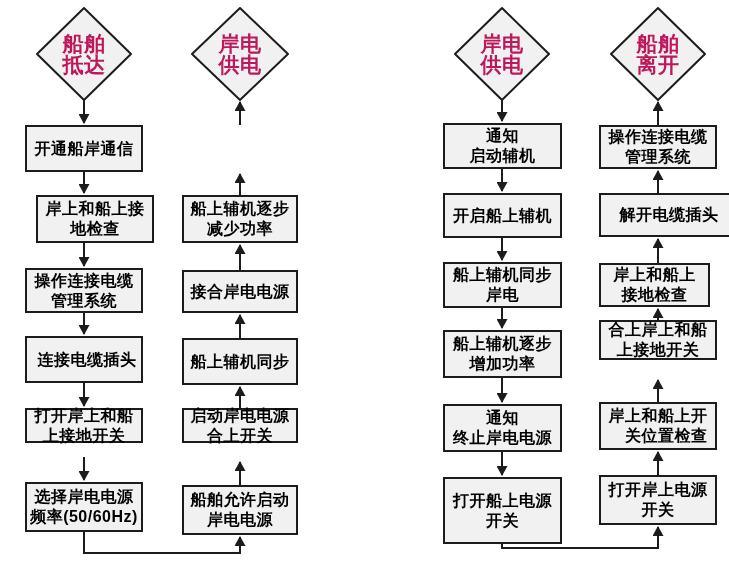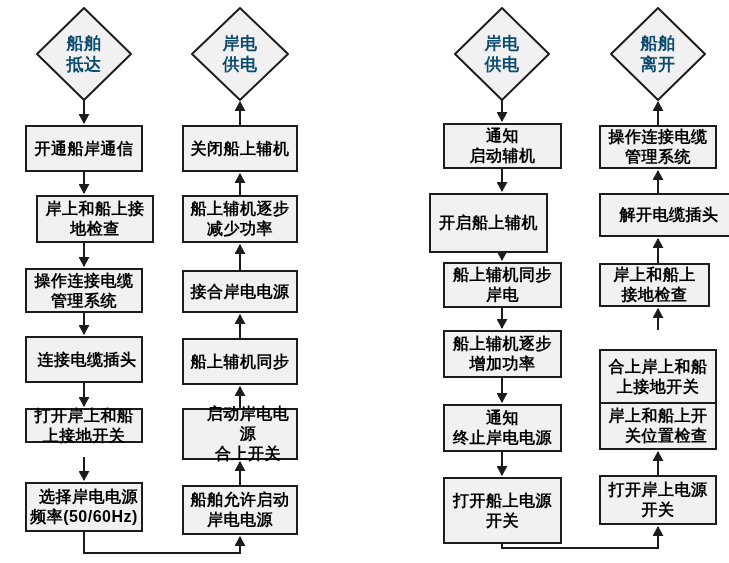--- a/index.html
+++ b/index.html
@@ -39,24 +39,24 @@
     letter-spacing: 0.5px;
   }
   .terminal-label {
     position: absolute;
     box-sizing: border-box;
     display: flex;
     align-items: center;
     justify-content: center;
     text-align: left;
     white-space: pre-line;
-    font-size: 17px;
+    font-size: 21px;
     font-weight: 700;
     line-height: 21px;
-    color: #0c4a6e;
+    color: #be185d;
     letter-spacing: 0.5px;
   }
 </style>
 </head>
 <body>
 
 <div class="canvas">
 
   <svg class="edges" viewBox="0 0 729 563">
     <defs>
@@ -121,50 +121,49 @@
 离开</div>
 
   <div class="node" style="left:25px;top:125px;width:118px;height:47px;">开通船岸通信</div>
   <div class="node" style="left:36px;top:195px;width:118px;height:48px;">岸上和船上接
 地检查</div>
   <div class="node" style="left:25px;top:268px;width:118px;height:45px;">操作连接电缆
 管理系统</div>
   <div class="node" style="left:25px;top:336px;width:118px;height:47px;padding-left:6px;">连接电缆插头</div>
   <div class="node" style="left:25px;top:408px;width:118px;height:35px;">打开岸上和船
 上接地开关</div>
-  <div class="node" style="left:25px;top:482px;width:118px;height:50px;text-align:right;">选择岸电电源
+  <div class="node" style="left:25px;top:482px;width:118px;height:50px;">选择岸电电源
 频率(50/60Hz)</div>
 
-  <div class="node" style="left:182px;top:125px;width:116px;height:47px;">关闭船上辅机</div>
   <div class="node" style="left:182px;top:195px;width:116px;height:48px;">船上辅机逐步
 减少功率</div>
   <div class="node" style="left:182px;top:270px;width:116px;height:43px;">接合岸电电源</div>
   <div class="node" style="left:182px;top:338px;width:116px;height:47px;">船上辅机同步</div>
-  <div class="node" style="left:182px;top:408px;width:116px;height:52px;padding-left:16px;">启动岸电电源
+  <div class="node" style="left:182px;top:408px;width:116px;height:35px;">启动岸电电源
 合上开关</div>
   <div class="node" style="left:182px;top:485px;width:116px;height:50px;">船舶允许启动
 岸电电源</div>
 
   <div class="node" style="left:443px;top:123px;width:119px;height:46px;">通知
 启动辅机</div>
-  <div class="node" style="left:429px;top:193px;width:119px;height:60px;">开启船上辅机</div>
+  <div class="node" style="left:443px;top:193px;width:119px;height:45px;">开启船上辅机</div>
   <div class="node" style="left:443px;top:262px;width:119px;height:46px;">船上辅机同步
 岸电</div>
   <div class="node" style="left:443px;top:330px;width:119px;height:48px;">船上辅机逐步
 增加功率</div>
   <div class="node" style="left:443px;top:404px;width:119px;height:48px;">通知
 终止岸电电源</div>
   <div class="node" style="left:443px;top:477px;width:119px;height:67px;">打开船上电源
 开关</div>
 
   <div class="node" style="left:599px;top:125px;width:118px;height:44px;">操作连接电缆
 管理系统</div>
   <div class="node" style="left:599px;top:193px;width:140px;height:44px;">解开电缆插头</div>
   <div class="node" style="left:599px;top:263px;width:111px;height:44px;">岸上和船上
 接地检查</div>
-  <div class="node" style="left:599px;top:349px;width:118px;height:56px;">合上岸上和船
+  <div class="node" style="left:599px;top:320px;width:118px;height:40px;">合上岸上和船
 上接地开关</div>
   <div class="node" style="left:599px;top:402px;width:118px;height:48px;text-align:right;">岸上和船上开
 关位置检查</div>
   <div class="node" style="left:599px;top:475px;width:118px;height:50px;">打开岸上电源
 开关</div>
 
 </div>
 
 </body></html>

